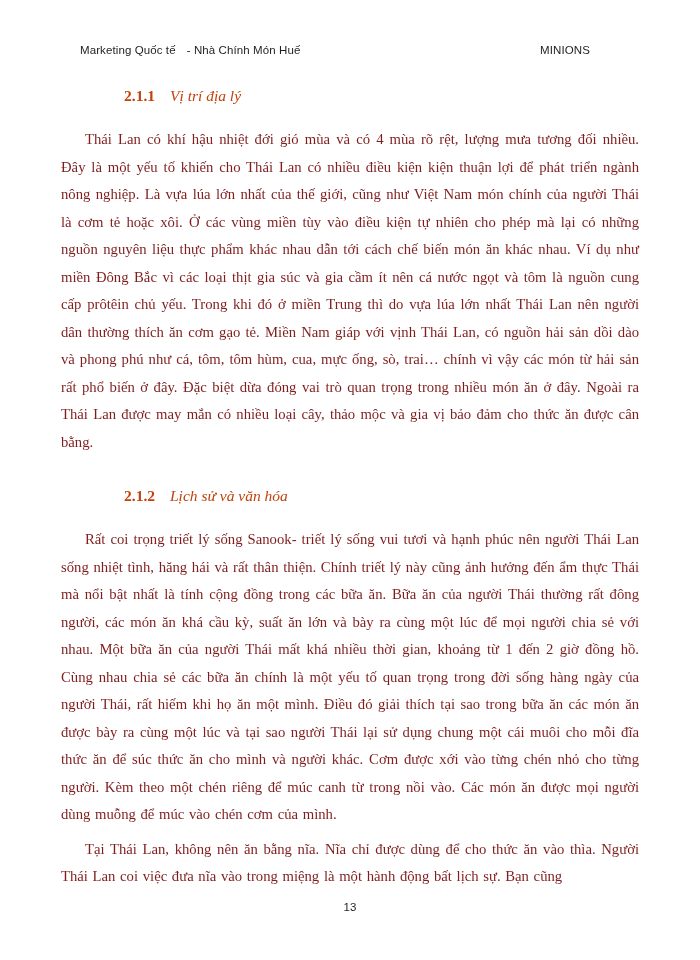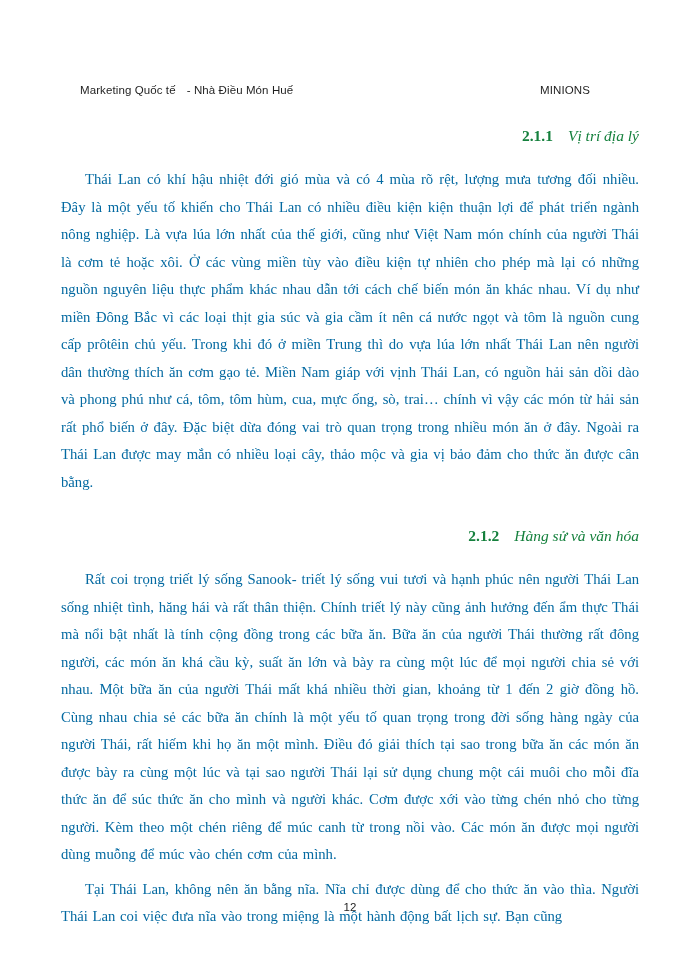--- a/index.html
+++ b/index.html
@@ -26,47 +26,45 @@
     color: #1f1f1f;
     letter-spacing: 0.1px;
   }
   .doc-header .left-group {
     display: flex;
     gap: 11px;
     padding-left: 19px;
   }
   .doc-header .right-group {
     padding-right: 49px;
-    margin-top: 40px;
   }
   .section-heading {
     margin: 31px 0 0 63px;
     font-family: "Liberation Serif", "DejaVu Serif", serif;
     font-size: 15.5px;
-    color: #15803d;
+    color: #c2410c;
     display: flex;
     align-items: baseline;
-    justify-content: flex-end;
   }
   .section-heading .h-num {
     font-weight: 700;
     margin-right: 15px;
   }
   .section-heading .h-title {
     font-weight: 400;
     font-style: italic;
   }
   .body-para {
     margin: 21px 0 0 0;
     font-family: "Liberation Serif", "DejaVu Serif", serif;
     font-size: 14.7px;
     line-height: 27.5px;
     text-align: justify;
     text-indent: 24px;
-    color: #0369a1;
+    color: #7f1d1d;
     word-spacing: 1px;
   }
   .body-para.follow-para {
     margin-top: 7px;
     font-family: Liberation Serif, serif;
   }
   .doc-footer {
     position: absolute;
     left: 0;
     right: 0;
@@ -78,40 +76,40 @@
   }
 </style>
 </head>
 <body>
 
 <div class="page">
 
   <div class="doc-header">
     <div class="left-group">
       <span>Marketing Quốc tế</span>
-      <span>- Nhà Điều Món Huế</span>
+      <span>- Nhà Chính Món Huế</span>
     </div>
     <div class="right-group">
       <span>MINIONS</span>
     </div>
   </div>
 
   <div class="section-heading">
     <span class="h-num">2.1.1</span>
     <span class="h-title">Vị trí địa lý</span>
   </div>
 
   <p class="body-para">Thái Lan có khí hậu nhiệt đới gió mùa và có 4 mùa rõ rệt, lượng mưa tương đối nhiều. Đây là một yếu tố khiến cho Thái Lan có nhiều điều kiện kiện thuận lợi để phát triển ngành nông nghiệp. Là vựa lúa lớn nhất của thế giới, cũng như Việt Nam món chính của người Thái là cơm tẻ hoặc xôi. Ở các vùng miền tùy vào điều kiện tự nhiên cho phép mà lại có những nguồn nguyên liệu thực phẩm khác nhau dẫn tới cách chế biến món ăn khác nhau. Ví dụ như miền Đông Bắc vì các loại thịt gia súc và gia cầm ít nên cá nước ngọt và tôm là nguồn cung cấp prôtêin chủ yếu. Trong khi đó ở miền Trung thì do vựa lúa lớn nhất Thái Lan nên người dân thường thích ăn cơm gạo tẻ. Miền Nam giáp với vịnh Thái Lan, có nguồn hải sản dồi dào và phong phú như cá, tôm, tôm hùm, cua, mực ống, sò, trai… chính vì vậy  các món từ hải sản rất phổ biến ở đây. Đặc biệt dừa đóng vai trò quan trọng trong nhiều món ăn ở đây. Ngoài ra Thái Lan được may mắn có nhiều loại cây, thảo mộc và gia vị bảo đảm cho thức ăn được cân bằng.</p>
 
   <div class="section-heading">
     <span class="h-num">2.1.2</span>
-    <span class="h-title">Hàng sử và văn hóa</span>
+    <span class="h-title">Lịch sử và văn hóa</span>
   </div>
 
   <p class="body-para">Rất coi trọng triết lý sống Sanook- triết lý sống vui tươi và hạnh phúc nên người Thái Lan sống nhiệt tình, hăng hái và rất thân thiện. Chính triết lý này cũng ảnh hưởng đến ẩm thực Thái mà nổi bật nhất là tính cộng đồng trong các bữa ăn. Bữa ăn của người Thái thường rất đông người, các món ăn khá cầu kỳ, suất ăn lớn và bày ra cùng một lúc để mọi người chia sẻ với nhau. Một bữa ăn của người Thái mất khá nhiều thời gian, khoảng từ 1 đến 2 giờ đồng hồ. Cùng nhau chia sẻ các bữa ăn chính là một yếu tố quan trọng trong đời sống hàng ngày của người Thái, rất hiếm khi họ ăn một mình. Điều đó giải thích tại sao trong bữa ăn các món ăn được bày ra cùng một lúc và tại sao người Thái lại sử dụng chung một cái muôi cho mỗi đĩa thức ăn để súc thức ăn cho mình và người khác. Cơm được xới vào từng chén nhỏ cho từng người. Kèm theo một chén riêng để múc canh từ trong nồi vào. Các món ăn được mọi người dùng muỗng để múc vào chén cơm của mình.</p>
 
   <p class="body-para follow-para">Tại Thái Lan, không nên ăn bằng nĩa. Nĩa chỉ được dùng để cho thức ăn vào thìa. Người Thái Lan coi việc đưa nĩa vào trong miệng là một hành động bất lịch sự. Bạn cũng</p>
 
   <div class="doc-footer">
-    <span>12</span>
+    <span>13</span>
   </div>
 
 </div>
 
 </body></html>

